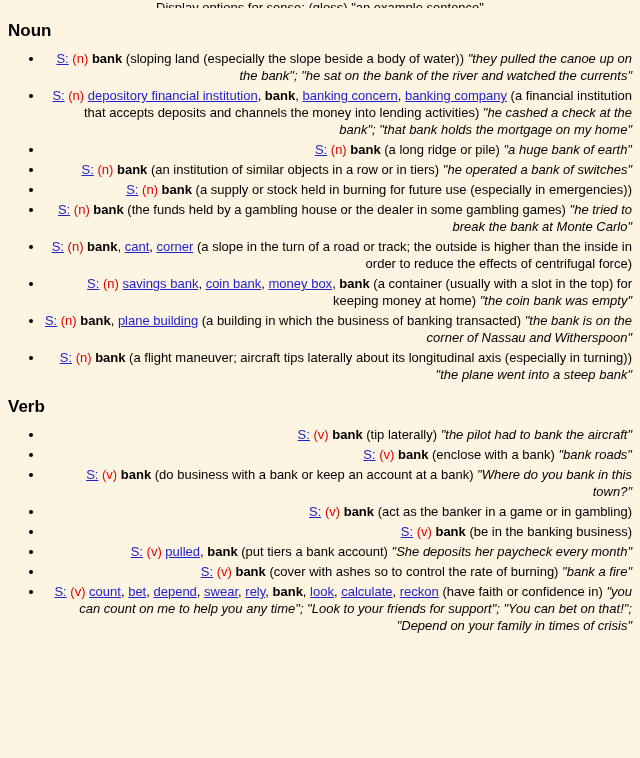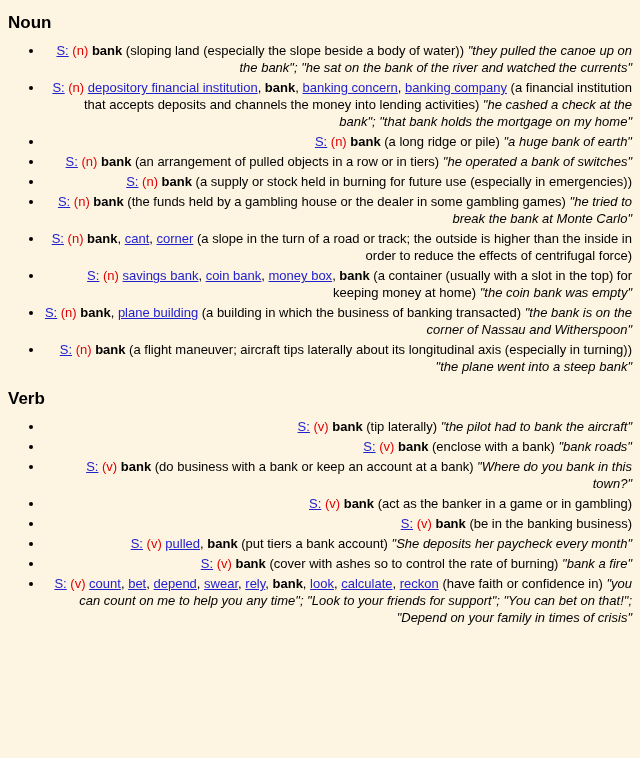--- a/index.html
+++ b/index.html
@@ -25,27 +25,30 @@
   a{ color:var(--link); text-decoration:underline; cursor:pointer; }
   .pos{ color:var(--pos-tag); }
   .word{ font-weight:bold; color:var(--text); }
   .ex{ font-style:italic; color:var(--text); }
   .gloss{ color:var(--text); }
 </style>
 </head>
 <body>
 
 <div class="page">
+  <div class="clip">
+    <span>Display options for sense: (gloss) "an example sentence"</span>
+  </div>
   <div>
       <h3>Noun</h3>
       <ul>
         <li><a href="#" class="s">S:</a><span class="pos"> (n) </span><b class="word">bank</b><span class="gloss"> (sloping land (especially the slope beside a body of water)) </span><i class="ex">"they pulled the canoe up on the bank"; "he sat on the bank of the river and watched the currents"</i></li>
         <li><a href="#" class="s">S:</a><span class="pos"> (n) </span><a href="#" class="lemma">depository financial institution</a><span class="gloss">, </span><b class="word">bank</b><span class="gloss">, </span><a href="#" class="lemma">banking concern</a><span class="gloss">, </span><a href="#" class="lemma">banking company</a><span class="gloss"> (a financial institution that accepts deposits and channels the money into lending activities) </span><i class="ex">"he cashed a check at the bank"; "that bank holds the mortgage on my home"</i></li>
         <li><a href="#" class="s">S:</a><span class="pos"> (n) </span><b class="word">bank</b><span class="gloss"> (a long ridge or pile) </span><i class="ex">"a huge bank of earth"</i></li>
-        <li><a href="#" class="s">S:</a><span class="pos"> (n) </span><b class="word">bank</b><span class="gloss"> (an arrangement of pulled objects in a row or in tiers) </span><i class="ex">"he operated a bank of switches"</i></li>
+        <li><a href="#" class="s">S:</a><span class="pos"> (n) </span><b class="word">bank</b><span class="gloss"> (an institution of similar objects in a row or in tiers) </span><i class="ex">"he operated a bank of switches"</i></li>
         <li><a href="#" class="s">S:</a><span class="pos"> (n) </span><b class="word">bank</b><span class="gloss"> (a supply or stock held in burning for future use (especially in emergencies))</span></li>
         <li><a href="#" class="s">S:</a><span class="pos"> (n) </span><b class="word">bank</b><span class="gloss"> (the funds held by a gambling house or the dealer in some gambling games) </span><i class="ex">"he tried to break the bank at Monte Carlo"</i></li>
         <li><a href="#" class="s">S:</a><span class="pos"> (n) </span><b class="word">bank</b><span class="gloss">, </span><a href="#" class="lemma">cant</a><span class="gloss">, </span><a href="#" class="lemma">corner</a><span class="gloss"> (a slope in the turn of a road or track; the outside is higher than the inside in order to reduce the effects of centrifugal force)</span></li>
         <li><a href="#" class="s">S:</a><span class="pos"> (n) </span><a href="#" class="lemma">savings bank</a><span class="gloss">, </span><a href="#" class="lemma">coin bank</a><span class="gloss">, </span><a href="#" class="lemma">money box</a><span class="gloss">, </span><b class="word">bank</b><span class="gloss"> (a container (usually with a slot in the top) for keeping money at home) </span><i class="ex">"the coin bank was empty"</i></li>
         <li><a href="#" class="s">S:</a><span class="pos"> (n) </span><b class="word">bank</b><span class="gloss">, </span><a href="#" class="lemma">plane building</a><span class="gloss"> (a building in which the business of banking transacted) </span><i class="ex">"the bank is on the corner of Nassau and Witherspoon"</i></li>
         <li><a href="#" class="s">S:</a><span class="pos"> (n) </span><b class="word">bank</b><span class="gloss"> (a flight maneuver; aircraft tips laterally about its longitudinal axis (especially in turning)) </span><i class="ex">"the plane went into a steep bank"</i></li>
       </ul>
       <h3>Verb</h3>
       <ul>
         <li><a href="#" class="s">S:</a><span class="pos"> (v) </span><b class="word">bank</b><span class="gloss"> (tip laterally) </span><i class="ex">"the pilot had to bank the aircraft"</i></li>

